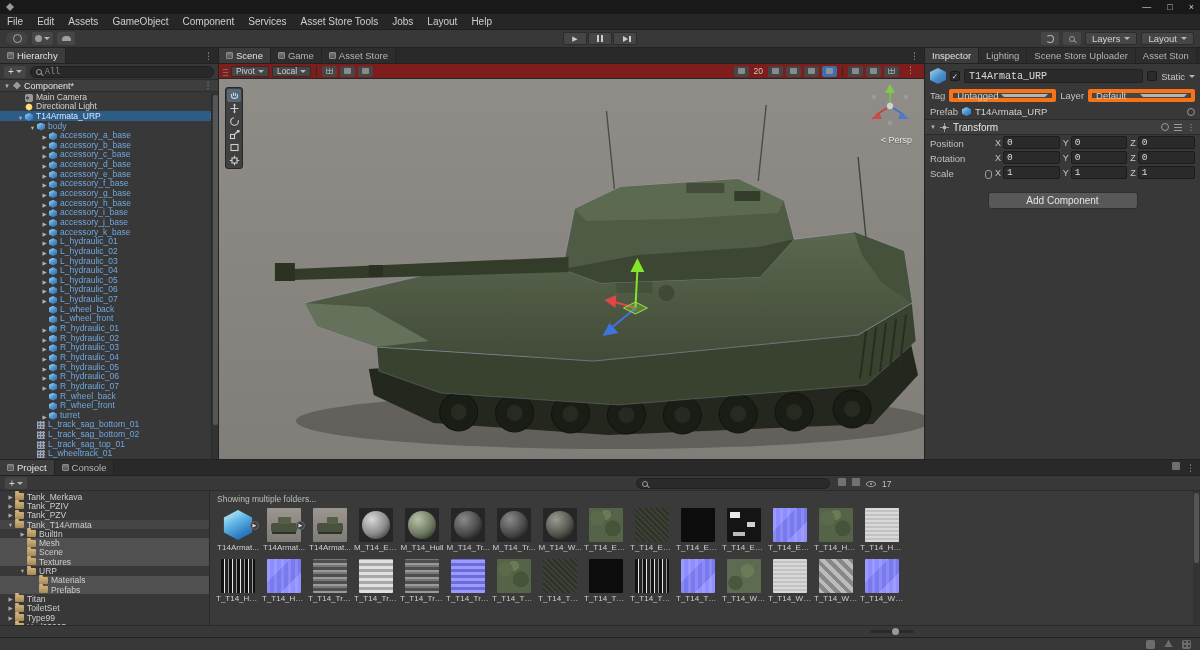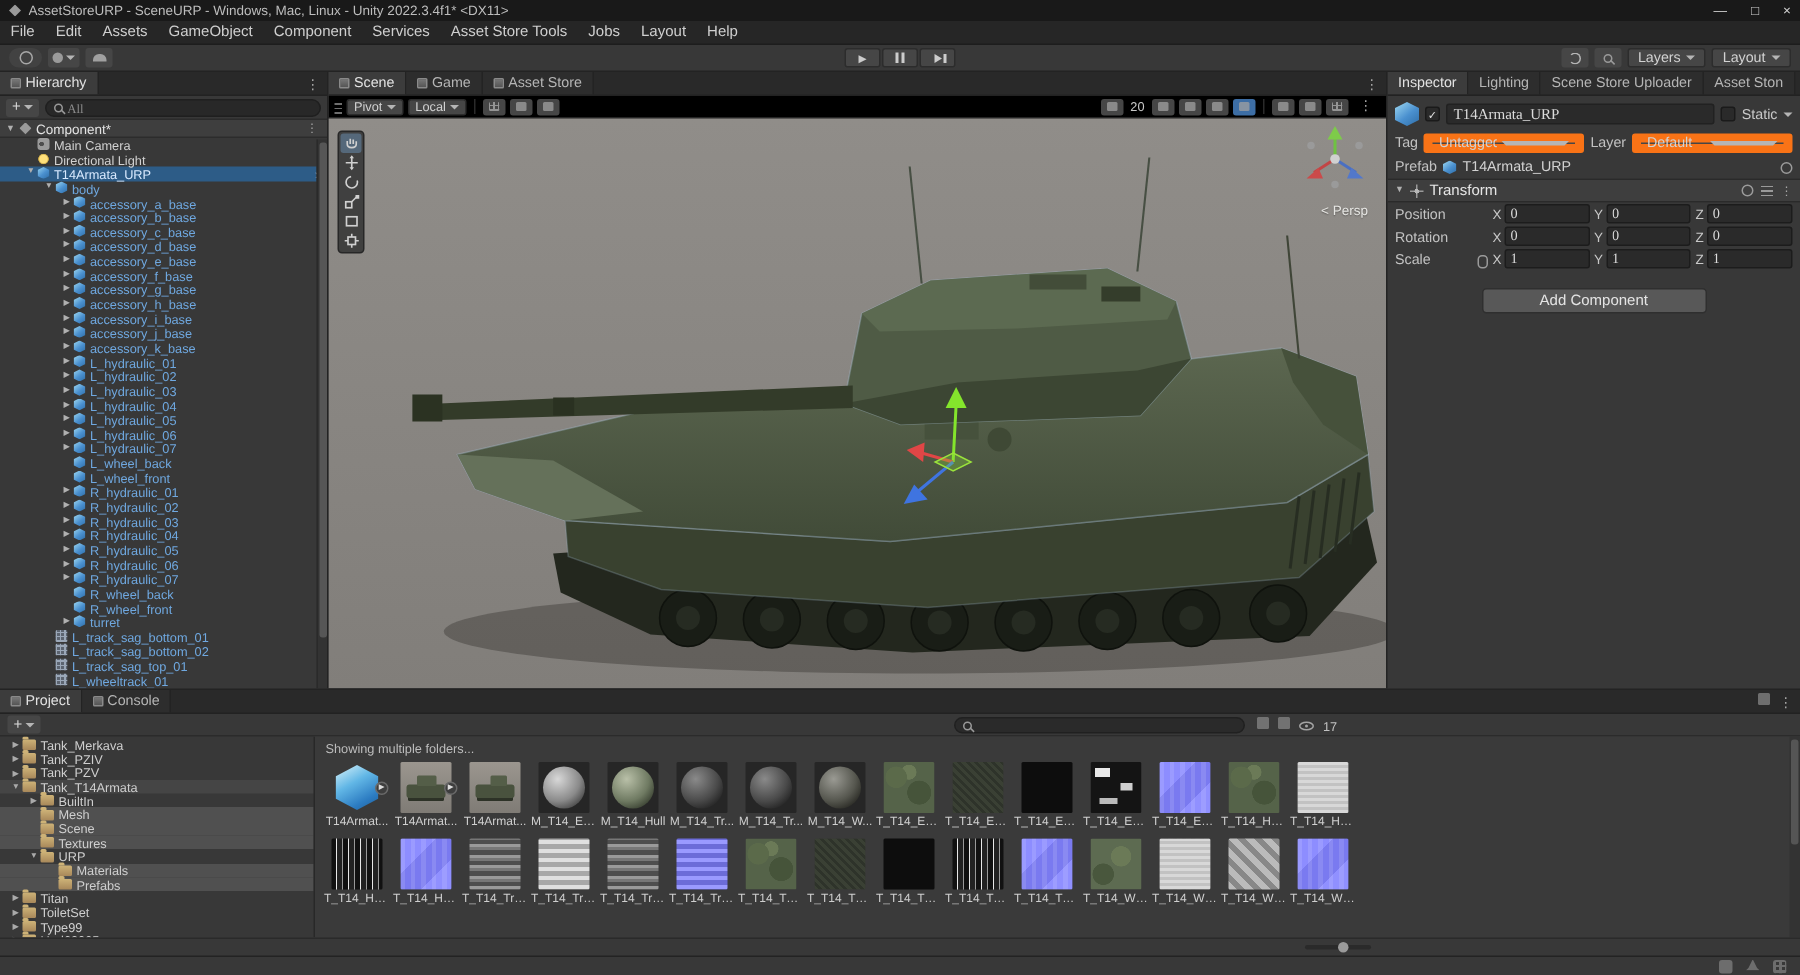--- a/index.html
+++ b/index.html
@@ -1,18 +1,18 @@
 <!DOCTYPE html>
 <html><head>
 <meta charset="utf-8">
 <style>
   *{box-sizing:border-box;margin:0;padding:0;user-select:none}
   html,body{width:1200px;height:650px;overflow:hidden}
   body{position:relative;background:#383838;color:#d2d2d2;font-family:"Liberation Sans",sans-serif;font-size:11px}
-  input{font-family:Liberation Serif, serif;border:none;outline:none;background:transparent;color:#dcdcdc}
+  input{font-family:Liberation Mono, monospace;border:none;outline:none;background:transparent;color:#dcdcdc}
 
   
   .titlebar{height:14px;background:#191919;display:flex;align-items:center;padding:0 6px;font-size:9px;color:#bdbdbd;gap:5px}
   .unity-logo{width:8px;height:8px;background:#9a9a9a;clip-path:polygon(50% 0,100% 50%,50% 100%,0 50%)}
   .title-text{white-space:nowrap;overflow:hidden}
   .win-controls{margin-left:auto;display:flex;gap:16px;color:#cfcfcf;font-size:9px}
   .winbtn{cursor:default}
   .menubar{height:16px;background:#262626;display:flex;align-items:center;border-bottom:1px solid #1d1d1d;font-size:10px}
   .menu-item{padding:0 7px;height:100%;display:flex;align-items:center;color:#cfcfcf}
   .toolbar{height:18px;background:#383838;border-bottom:1px solid #232323;position:relative;display:flex;align-items:center}
@@ -54,39 +54,39 @@
   .plusbtn{height:12px;display:flex;align-items:center;gap:2px;background:#464646;border-radius:2px;padding:0 4px;font-size:10px;color:#d8d8d8}
   .searchbox{flex:1;height:12px;background:#282828;border:1px solid #1f1f1f;border-radius:6px;display:flex;align-items:center;gap:3px;padding:0 5px}
   .searchbox input{flex:1;width:0;font-size:8.5px;color:#bbb}
   .searchbox input::placeholder{color:#8b8b8b}
   .scene-header{height:12px;background:#3e3e3e;border-bottom:1px solid #2c2c2c;display:flex;align-items:center;gap:3px;padding:0 4px;font-size:9px}
   .open-caret{font-size:6px;color:#b0b0b0}
   .icon-unity{width:8px;height:8px;background:#9a9a9a;clip-path:polygon(50% 0,100% 50%,50% 100%,0 50%)}
   .scene-name{color:#e3e3e3}
   .right-dots{margin-left:auto;color:#a5a5a5;font-size:8px;padding-right:2px}
   .htree{height:367px;overflow:hidden;position:relative}
-  .hrow{height:9.65px;display:flex;align-items:flex-start;padding-left:calc(4px + var(--d,0)*12px);font-size:8.5px;white-space:nowrap}
+  .hrow{height:9.65px;display:flex;align-items:flex-end;padding-left:calc(4px + var(--d,0)*12px);font-size:8.5px;white-space:nowrap}
   .hrow .arrow{width:9px;text-align:center;font-size:5.5px;color:#b0b0b0;flex:none}
   .arrow-open>.arrow::before{content:"▼"}
   .arrow-closed>.arrow::before{content:"▶"}
   .hicon{width:8px;height:8px;margin-right:3px;flex:none}
   .icon-camera .hicon,.hicon.icon-camera{background:radial-gradient(circle at 35% 50%,#4d4d4d 0 1.5px,#9a9a9a 1.6px);border-radius:2px}
   .icon-light .hicon,.hicon.icon-light{background:radial-gradient(circle,#ffe07a 0 45%,#b9993f 60%,transparent 65%);border-radius:50%}
   .icon-prefab .hicon{background:linear-gradient(140deg,#9fd9f2,#4a90cf 55%,#2f6ea8);clip-path:polygon(50% 0,100% 25%,100% 75%,50% 100%,0 75%,0 25%)}
   .icon-mesh .hicon{background:repeating-linear-gradient(0deg,#9aa7b8 0 1px,transparent 1px 3px),repeating-linear-gradient(90deg,#9aa7b8 0 1px,transparent 1px 3px),#5c6470;border-radius:1px}
   .hlabel{color:#d2d2d2}
   .kind-prefab>.hlabel{color:#6fa8e0}
   .hrow.selected{background:#2d5c87}
   .hrow.selected>.hlabel{color:#d9eaff}
   .hrow.selected::after{content:"›";margin-left:auto;margin-right:5px;color:#cfe0f2;font-size:9px}
   .vscroll{position:absolute;right:0;top:45px;bottom:0;width:7px;background:#333;border-left:1px solid #2a2a2a}
   .vthumb{position:absolute;top:2px;left:1px;width:5px;height:330px;background:#565656;border-radius:2px}
 
   
-  .scene-toolbar{height:15px;background:#000000;border-bottom:1px solid #262626;display:flex;align-items:center;gap:3px;padding:0 4px}
+  .scene-toolbar{height:15px;background:#7f1d1d;border-bottom:1px solid #262626;display:flex;align-items:center;gap:3px;padding:0 4px}
   .grip{width:5px;height:9px;background:repeating-linear-gradient(0deg,#6e6e6e 0 1px,transparent 1px 3px)}
   .dropbtn.sm{height:11px;font-size:8.5px;padding:0 4px;gap:3px}
   .sep{width:1px;height:10px;background:#2a2a2a;margin:0 2px}
   .sbtn{width:15px;height:11px;background:#464646;border-radius:2px;display:flex;align-items:center;justify-content:center;position:relative}
   .sbtn::before{content:"";width:7px;height:6px;background:#a2a2a2;opacity:.75;border-radius:1px}
   .sbtn.grid-ic::before{background:repeating-linear-gradient(0deg,#b0b0b0 0 1px,transparent 1px 3px),repeating-linear-gradient(90deg,#b0b0b0 0 1px,transparent 1px 3px)}
   .sbtn.active-blue{background:#3d6ea5}
   .st-right{margin-left:auto;display:flex;align-items:center;gap:3px}
   .cam-speed{font-size:8.5px;color:#c8c8c8;padding:0 2px}
   .scene-canvas{position:relative;width:705px;height:380px;background:linear-gradient(#908d89,#817e7a);overflow:hidden}
@@ -99,21 +99,21 @@
   .persp{position:absolute;right:12px;top:56px;font-size:9px;color:#e6e6e3;text-shadow:0 1px 1px rgba(0,0,0,.35)}
 
   
   .insp-header{display:flex;align-items:center;gap:4px;padding:4px 5px 3px 5px}
   .insp-icon{width:16px;height:16px;background:linear-gradient(140deg,#9fd9f2,#4a90cf 55%,#2f6ea8);clip-path:polygon(50% 0,100% 25%,100% 75%,50% 100%,0 75%,0 25%);flex:none}
   .chk{width:10px;height:10px;background:#2a2a2a;border:1px solid #1a1a1a;border-radius:2px;display:flex;align-items:center;justify-content:center;font-size:7.5px;color:#ddd;flex:none}
   .namefield{flex:1;height:14px;background:#2a2a2a;border:1px solid #212121;border-radius:2px;padding:0 4px;font-size:10px;width:0}
   .static-label{font-size:9.5px;color:#c8c8c8}
   .insp-row{display:flex;align-items:center;gap:4px;padding:2px 5px;font-size:9.5px}
   .lbl{color:#c2c2c2}
-  .seldrop{flex:1;height:13px;background:#464646;border:6px solid #f97316;border-radius:2px;display:flex;align-items:center;padding:0 4px;gap:3px;font-size:9.5px}
+  .seldrop{flex:1;height:13px;background:#464646;border:4px solid #f97316;border-radius:2px;display:flex;align-items:center;padding:0 4px;gap:3px;font-size:9.5px}
   .seldrop span{flex:1;white-space:nowrap;overflow:hidden}
   .prefab-cube-sm{width:9px;height:9px;background:linear-gradient(140deg,#9fd9f2,#4a90cf 55%,#2f6ea8);clip-path:polygon(50% 0,100% 25%,100% 75%,50% 100%,0 75%,0 25%);flex:none}
   .circ-ic{width:8px;height:8px;border:1px solid #9a9a9a;border-radius:50%;margin-left:auto}
   .prefab-btns{display:flex;gap:3px;padding:2px 5px 4px 60px}
   .pbtn{flex:1;height:15px;background:#585858;border:1px solid #2f2f2f;border-radius:2px;display:flex;align-items:center;justify-content:center;gap:4px;font-size:9.5px;color:#e0e0e0}
   .comp-header{height:16px;background:#3e3e3e;border-top:1px solid #2a2a2a;border-bottom:1px solid #2a2a2a;display:flex;align-items:center;gap:4px;padding:0 5px}
   .xform-ic{width:9px;height:9px;background:radial-gradient(circle,#b8b8b8 0 1.5px,transparent 1.6px),linear-gradient(#9a9a9a,#9a9a9a) 50% 0/1px 100% no-repeat,linear-gradient(#9a9a9a,#9a9a9a) 0 50%/100% 1px no-repeat}
   .comp-title{font-size:10px;color:#e6e6e6;font-weight:normal}
   .comp-right{margin-left:auto;display:flex;gap:5px;align-items:center;color:#a8a8a8;font-size:8px}
   .help-ic{width:8px;height:8px;border:1px solid #9a9a9a;border-radius:50%}
@@ -186,21 +186,20 @@
   
   .stbtn{width:9px;height:9px;background:#8a8a8a;opacity:.65;border-radius:2px}
   .stbtn.bell{clip-path:polygon(50% 0,82% 65%,100% 82%,0 82%,18% 65%);border-radius:0}
   .stbtn.grid{background:repeating-linear-gradient(0deg,#8a8a8a 0 2px,transparent 2px 4px),repeating-linear-gradient(90deg,#8a8a8a 0 2px,transparent 2px 4px)}
 </style>
 </head>
 <body>
 
 <div class="titlebar">
   <span class="unity-logo"></span>
-  <span class="title-text">AssetStoreURP - SceneURP - Windows, Mac, Linux - Unity 2022.3.4f1* &lt;DX11&gt;</span>
   <span class="win-controls">
     <span class="winbtn">—</span>
     <span class="winbtn">□</span>
     <span class="winbtn">×</span>
   </span>
 </div>
 
 <div class="menubar">
 
 <span class="menu-item">File</span>

